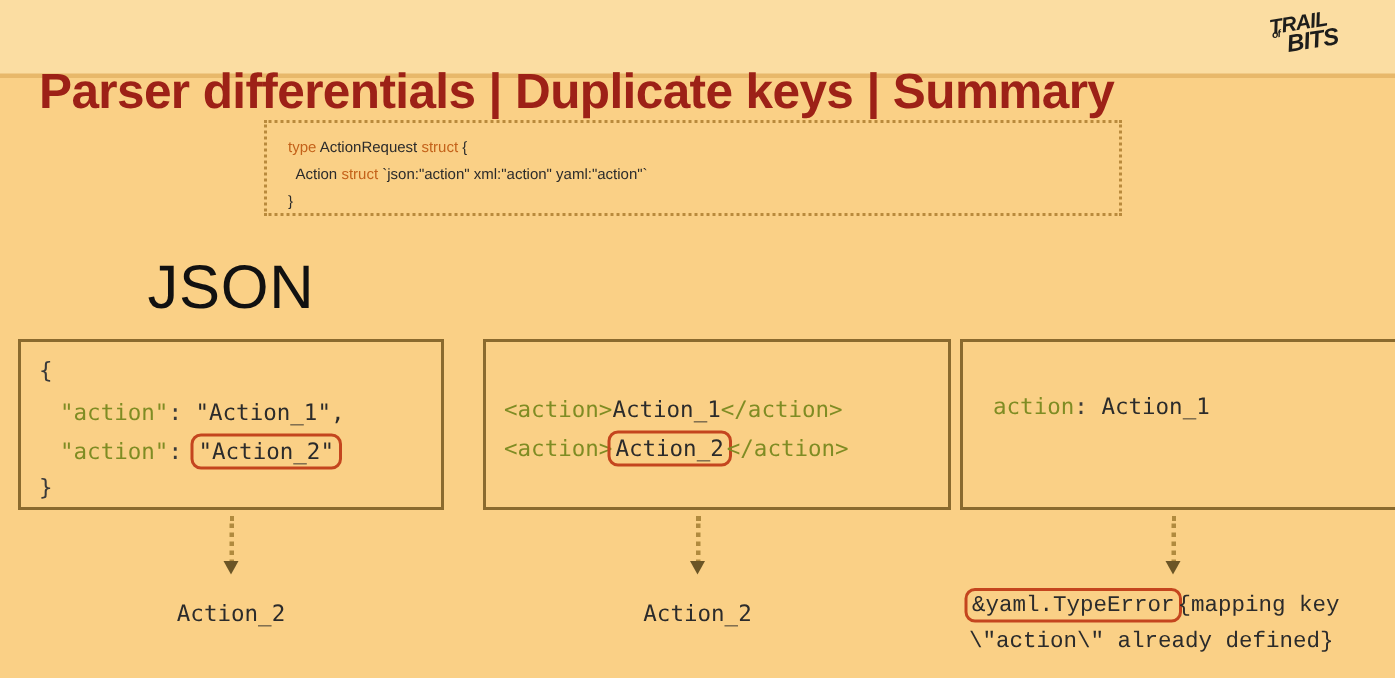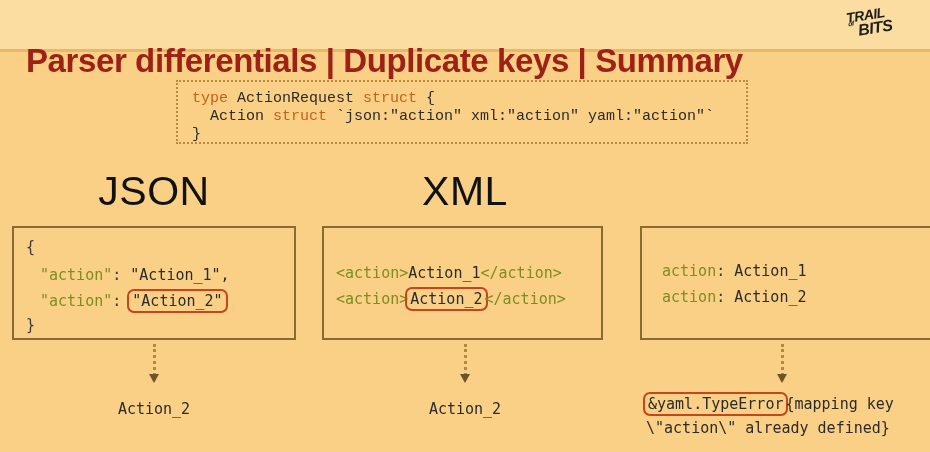--- a/index.html
+++ b/index.html
@@ -68,22 +68,22 @@
     left: 176px;
     top: 80px;
     width: 572px;
     height: 64px;
     box-sizing: border-box;
     border: 2px dotted #b98a3c;
     background: #fad086;
     padding: 8px 0 0 14px;
   }
   .code {
-    font-family: Liberation Mono, monospace;
-    font-size: 15px;
+    font-family: Liberation Sans, sans-serif;
+    font-size: 10px;
     line-height: 18px;
     color: #2b2b2b;
     white-space: pre;
   }
   .kw    { color: #c4621a; }
   .ident { color: #2b2b2b; }
 
   
   .col-title {
     position: absolute;
@@ -101,21 +101,21 @@
   
   .lang-box {
     position: absolute;
     top: 226px;
     height: 114px;
     box-sizing: border-box;
     border: 2px solid #8a6a2e;
     background: #fad086;
   }
   .lang-box.b1 { left: 12px;  width: 284px; }
-  .lang-box.b2 { left: 322px; width: 281px; padding-left: 40px; }
+  .lang-box.b2 { left: 322px; width: 312px; padding-left: 40px; }
   .lang-box.b3 { left: 640px; width: 315px; text-align: right; }
 
   .codeline {
     position: absolute;
     font-family: "DejaVu Sans Mono", monospace;
     font-size: 15px;
     color: #2b2b2b;
     white-space: pre;
   }
   .key   { color: #7f8c23; }
@@ -186,20 +186,21 @@
     text-align: center;
   }
   .out.o1 { left: 12px;  width: 284px; }
   .out.o2 { left: 322px; width: 286px; }
   .out.o3 {
     left: 646px;
     width: 284px;
     top: 392px;
     text-align: left;
     line-height: 24px;
+    font-family: Liberation Mono, monospace;
   }
 </style>
 </head>
 <body>
 
 <div class="slide">
 
   <div class="header">
     <div class="title">Parser differentials | Duplicate keys | Summary</div>
     <div class="logo">
@@ -209,37 +210,35 @@
     </div>
   </div>
 
   <div class="struct-panel">
     <div class="code"><span class="kw">type</span><span class="ident"> ActionRequest </span><span class="kw">struct</span><span class="ident"> {</span></div>
     <div class="code"><span class="ident">  </span><span class="ident">Action </span><span class="kw">struct</span><span class="ident"> `json:"action" xml:"action" yaml:"action"`</span></div>
     <div class="code"><span class="ident">}</span></div>
   </div>
 
   <div class="col-title c1">JSON</div>
-  <div class="col-title c2">XML</div>
 
   <div class="lang-box b1">
     <div class="codeline ln0 punct">{</div>
     <div class="codeline ln1"><span class="key">"action"</span><span class="punct">: </span><span class="val">"Action_1",</span></div>
     <div class="codeline ln2"><span class="key">"action"</span><span class="punct">: </span><span class="val hl">"Action_2"</span></div>
     <div class="codeline ln3 punct">}</div>
   </div>
 
   <div class="lang-box b2">
     <div class="codeline ln1"><span class="key">&lt;action&gt;</span><span class="val">Action_1</span><span class="key">&lt;/action&gt;</span></div>
     <div class="codeline ln2"><span class="key">&lt;action&gt;</span><span class="val hl">Action_2</span><span class="key">&lt;/action&gt;</span></div>
   </div>
 
   <div class="lang-box b3">
     <div class="codeline ln1"><span class="key">action</span><span class="punct">: </span><span class="val">Action_1</span></div>
-    <div class="codeline ln2"><span class="key">action</span><span class="punct">: </span><span class="val">Action_2</span></div>
   </div>
 
   <div class="arrow a1">
     <div class="stem"></div>
     <div class="head"></div>
   </div>
   <div class="arrow a2">
     <div class="stem"></div>
     <div class="head"></div>
   </div>

